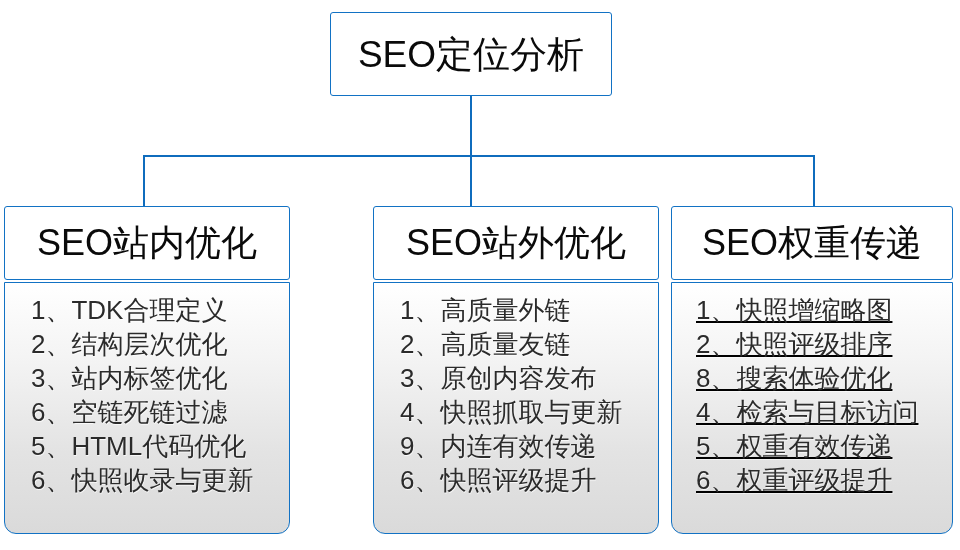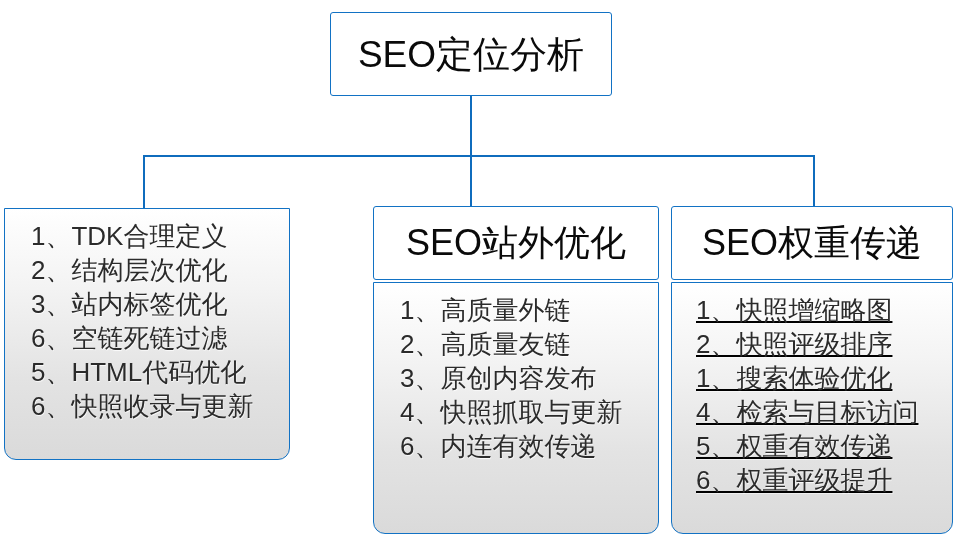--- a/index.html
+++ b/index.html
@@ -119,20 +119,23 @@
     <span class="node-title">SEO定位分析</span>
   </div>
 
   <div class="connector conn-v-top"></div>
   <div class="connector conn-h-bar"></div>
   <div class="connector conn-v-left"></div>
   <div class="connector conn-v-mid"></div>
   <div class="connector conn-v-right"></div>
 
   <div class="column col-0">
+    <div class="col-header">
+      <span class="header-title">SEO站内优化</span>
+    </div>
     <div class="col-body">
       <ul class="item-list">
         <li>1、TDK合理定义</li>
         <li>2、结构层次优化</li>
         <li>3、站内标签优化</li>
         <li>6、空链死链过滤</li>
         <li>5、HTML代码优化</li>
         <li>6、快照收录与更新</li>
       </ul>
     </div>
@@ -141,34 +144,35 @@
   <div class="column col-1">
     <div class="col-header">
       <span class="header-title">SEO站外优化</span>
     </div>
     <div class="col-body">
       <ul class="item-list">
         <li>1、高质量外链</li>
         <li>2、高质量友链</li>
         <li>3、原创内容发布</li>
         <li>4、快照抓取与更新</li>
-        <li>6、内连有效传递</li>
+        <li>9、内连有效传递</li>
+        <li>6、快照评级提升</li>
       </ul>
     </div>
   </div>
 
   <div class="column col-2">
     <div class="col-header">
       <span class="header-title">SEO权重传递</span>
     </div>
     <div class="col-body">
       <ul class="item-list">
         <li>1、快照增缩略图</li>
         <li>2、快照评级排序</li>
-        <li>1、搜索体验优化</li>
+        <li>8、搜索体验优化</li>
         <li>4、检索与目标访问</li>
         <li>5、权重有效传递</li>
         <li>6、权重评级提升</li>
       </ul>
     </div>
   </div>
 
 </div>
 
 </body></html>

